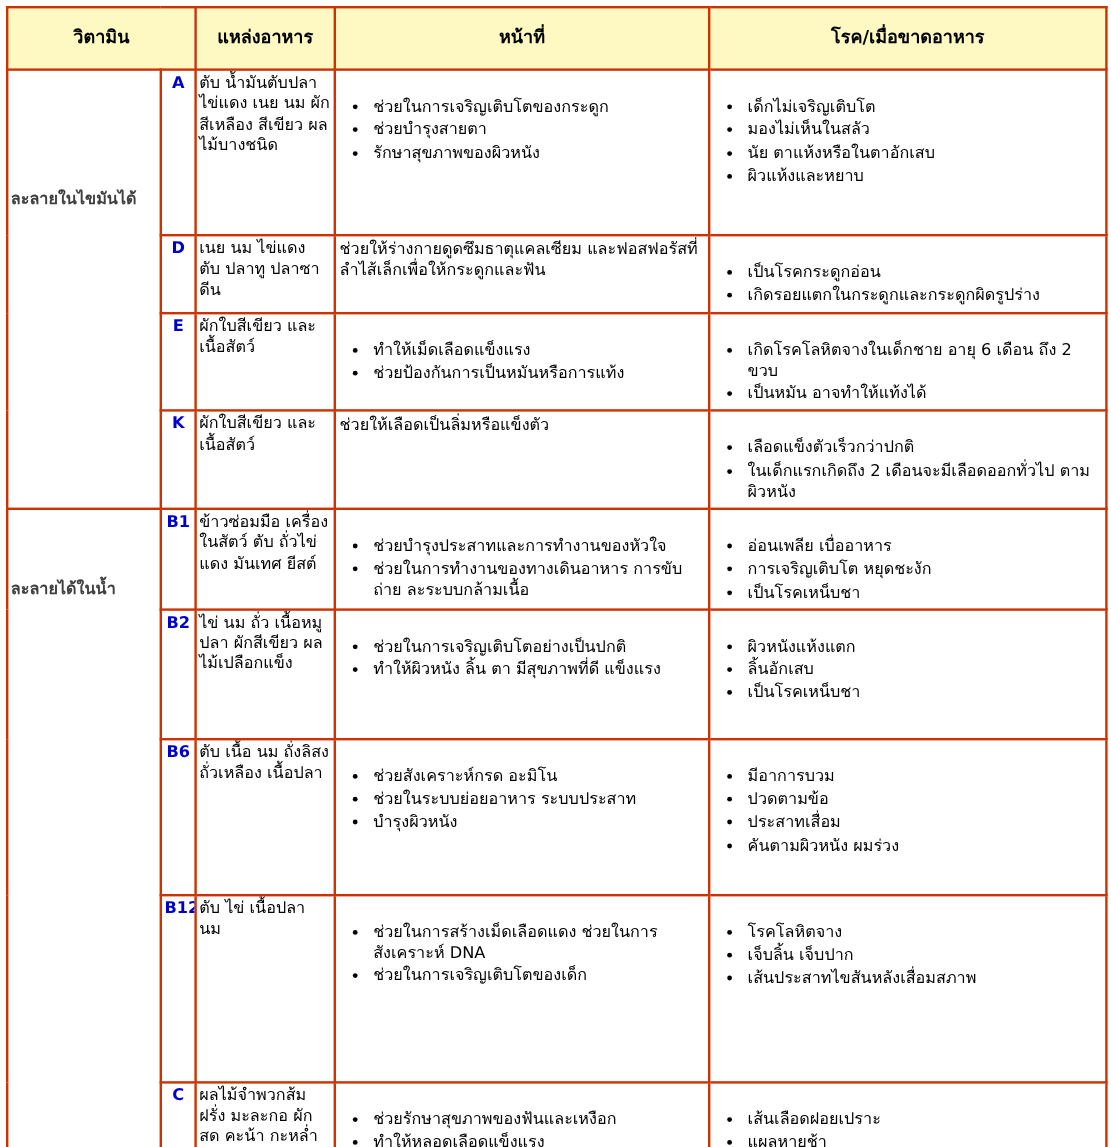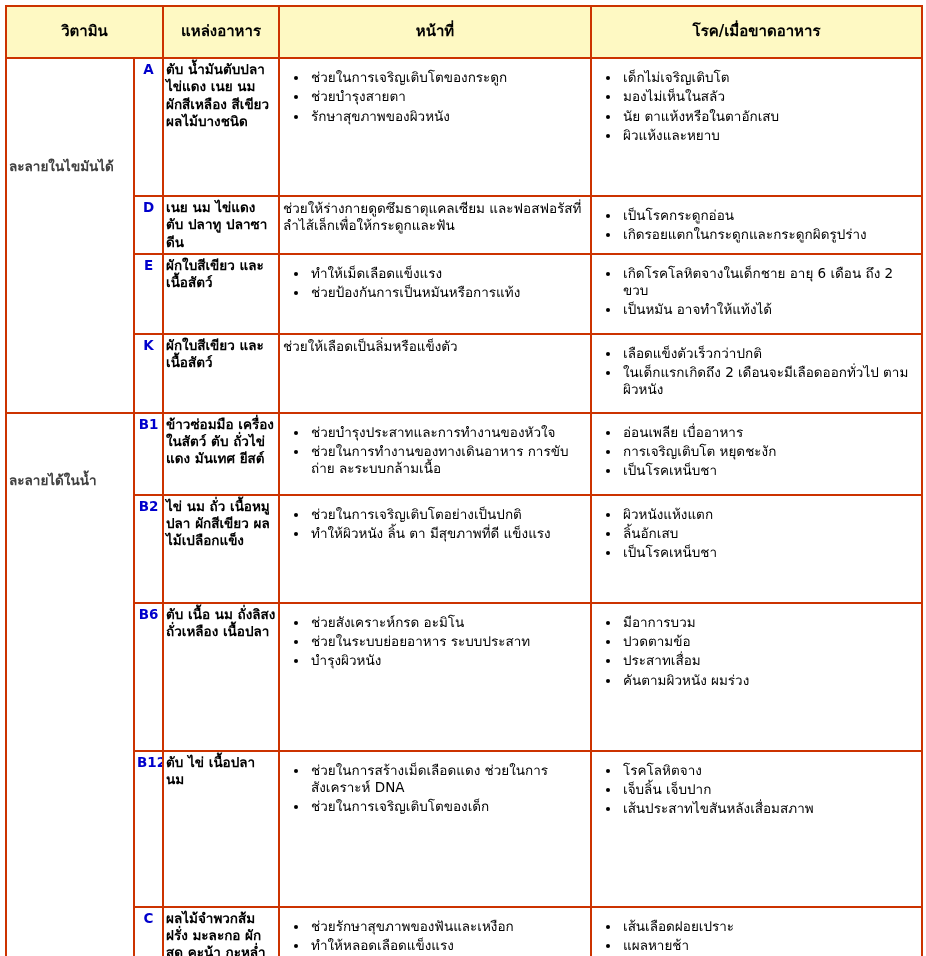--- a/index.html
+++ b/index.html
@@ -42,25 +42,25 @@
   }
   .group-cell.g1 { padding-top: 99px; }
   .group-cell.g2 { padding-top: 58px; }
   .vit-cell {
     color: #0000CC;
     font-weight: bold;
     font-size: 14px;
     text-align: center;
     padding-top: 3px;
   }
-  .src-cell { padding-top: 3px; font-weight: bold; }
+  .src-cell { padding-top: 3px; }
   .fn-cell, .dis-cell { padding-top: 2px; }
   .fn-text { padding: 1px 2px 0 1px; }
   ul.bullets {
-    margin: 8px 0 0 0;
+    margin: 20px 0 0 0;
     padding-left: 27px;
     list-style-type: disc;
   }
   ul.bullets li {
     padding: 0 0 2px 2px;
   }
 </style>
 </head>
 <body>
 
@@ -181,21 +181,21 @@
     </td>
     <td class="dis-cell">
       <ul class="bullets">
         <li>ผิวหนังแห้งแตก</li>
         <li>ลิ้นอักเสบ</li>
         <li>เป็นโรคเหน็บชา</li>
       </ul>
     </td>
   </tr>
 
-  <tr style="height:148px">
+  <tr style="height:130px">
     <td class="vit-cell">B6</td>
     <td class="src-cell">ตับ เนื้อ นม ถั่งลิสง ถั่วเหลือง เนื้อปลา</td>
     <td class="fn-cell">
       <ul class="bullets">
         <li>ช่วยสังเคราะห์กรด อะมิโน</li>
         <li>ช่วยในระบบย่อยอาหาร ระบบประสาท</li>
         <li>บำรุงผิวหนัง</li>
       </ul>
     </td>
     <td class="dis-cell">

